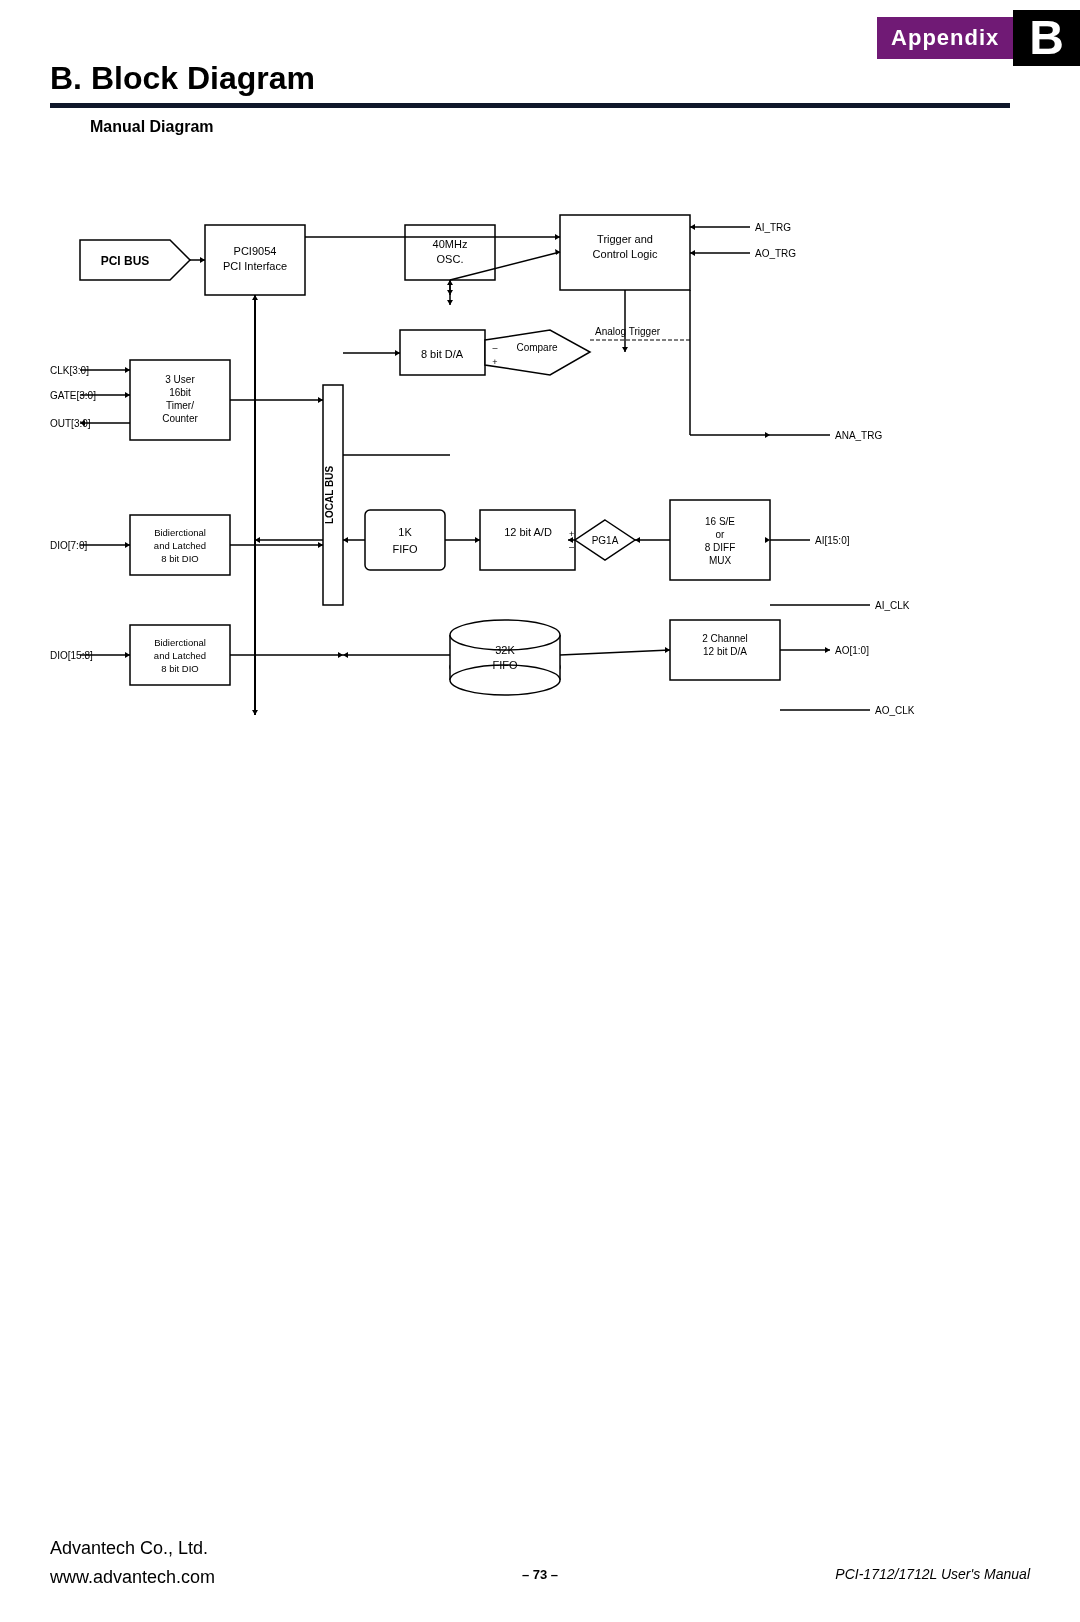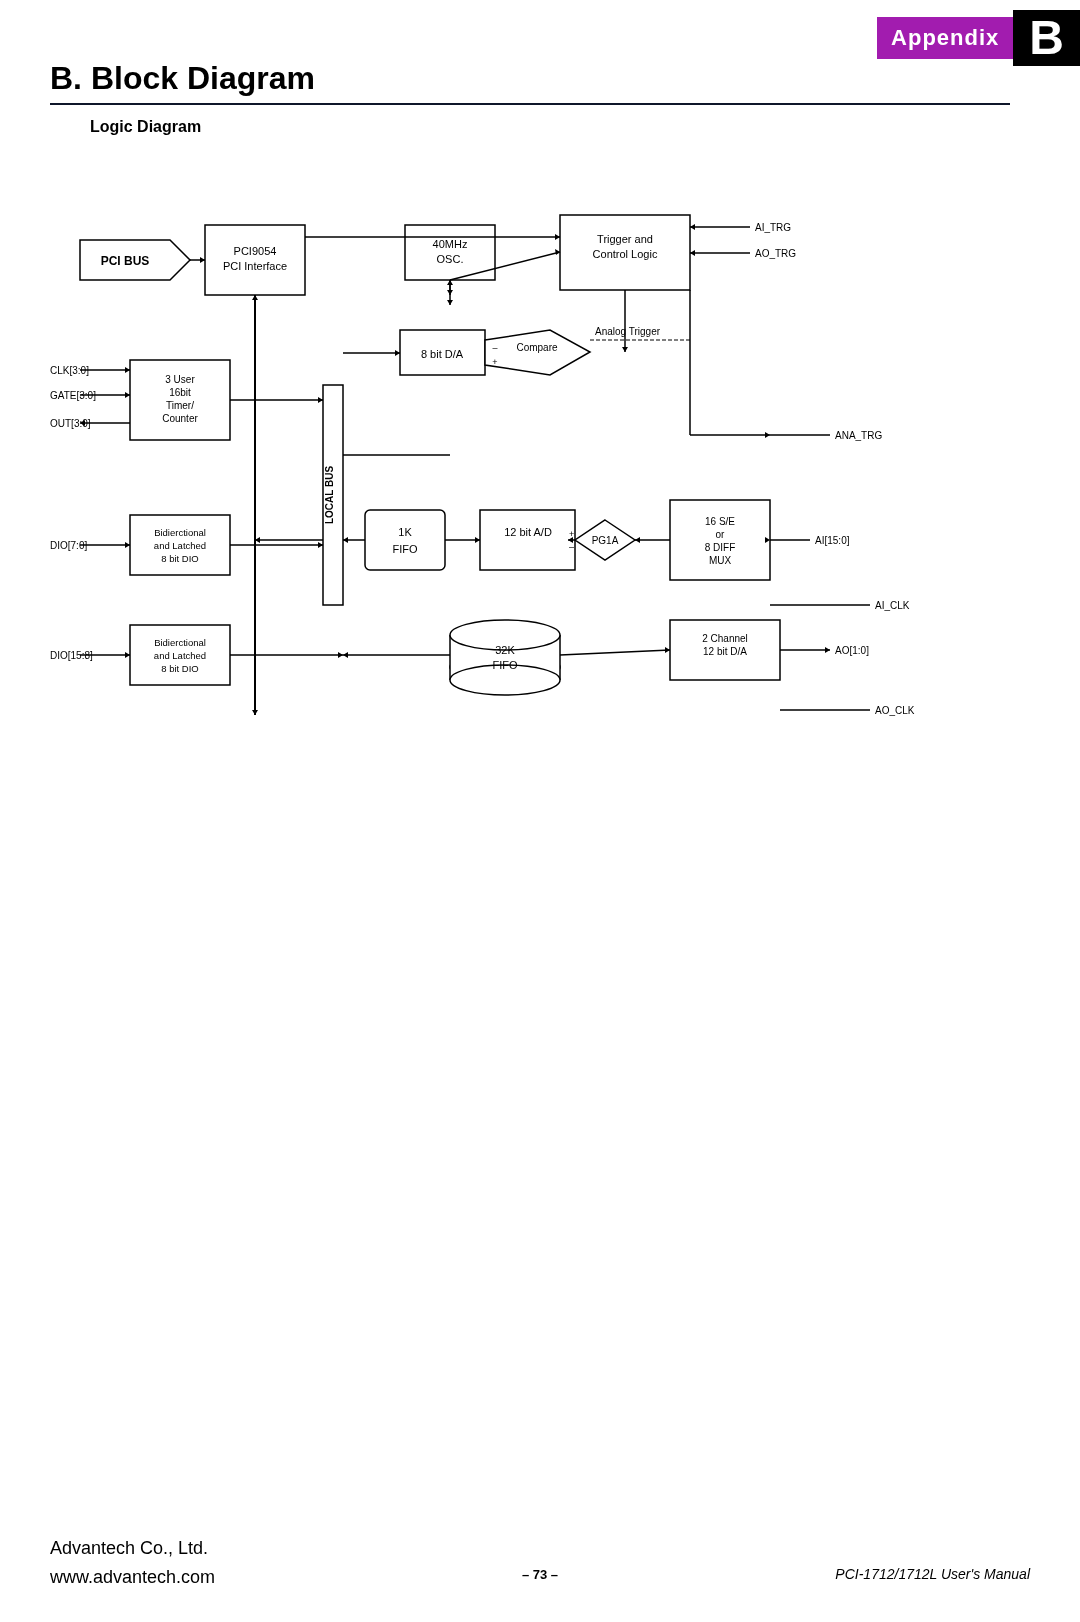--- a/index.html
+++ b/index.html
@@ -14,21 +14,21 @@
 
     
     .appendix-header {
       position: absolute;
       top: 10px;
       right: 0;
       display: flex;
       align-items: center;
     }
     .appendix-text {
-      background: #a21caf;
+      background: #701a75;
       color: #fff;
       font-size: 22px;
       font-weight: bold;
       padding: 8px 14px;
       letter-spacing: 1px;
     }
     .appendix-b {
       background: #000;
       color: #fff;
       font-size: 48px;
@@ -37,21 +37,21 @@
       line-height: 1;
     }
 
     
     .page-title {
       position: absolute;
       top: 60px;
       left: 50px;
       font-size: 32px;
       font-weight: bold;
-      border-bottom: 2px solid #0f172a;
+      border-bottom: 5px solid #0f172a;
       width: 960px;
       padding-bottom: 6px;
     }
 
     
     .section-heading {
       position: absolute;
       top: 118px;
       left: 90px;
       font-size: 16px;
@@ -101,21 +101,21 @@
 </head>
 <body>
 
 <div class="appendix-header">
   <span class="appendix-text">Appendix</span>
   <span class="appendix-b">B</span>
 </div>
 
 <h1 class="page-title">B. Block Diagram</h1>
 
-<h2 class="section-heading">Logic Diagram</h2>
+<h2 class="section-heading">Manual Diagram</h2>
 
 <div class="diagram">
   <svg viewBox="0 0 960 690" xmlns="http://www.w3.org/2000/svg" font-family="Arial, sans-serif" font-size="11">
 
     <polygon points="30,85 120,85 140,105 120,125 30,125" fill="white" stroke="black" stroke-width="1.5"></polygon>
     <text x="75" y="110" text-anchor="middle" font-size="12" font-weight="bold">PCI BUS</text>
 
     <rect x="155" y="70" width="100" height="70" fill="white" stroke="black" stroke-width="1.5"></rect>
     <text x="205" y="100" text-anchor="middle" font-size="11">PCI9054</text>
     <text x="205" y="115" text-anchor="middle" font-size="11">PCI  Interface</text>

